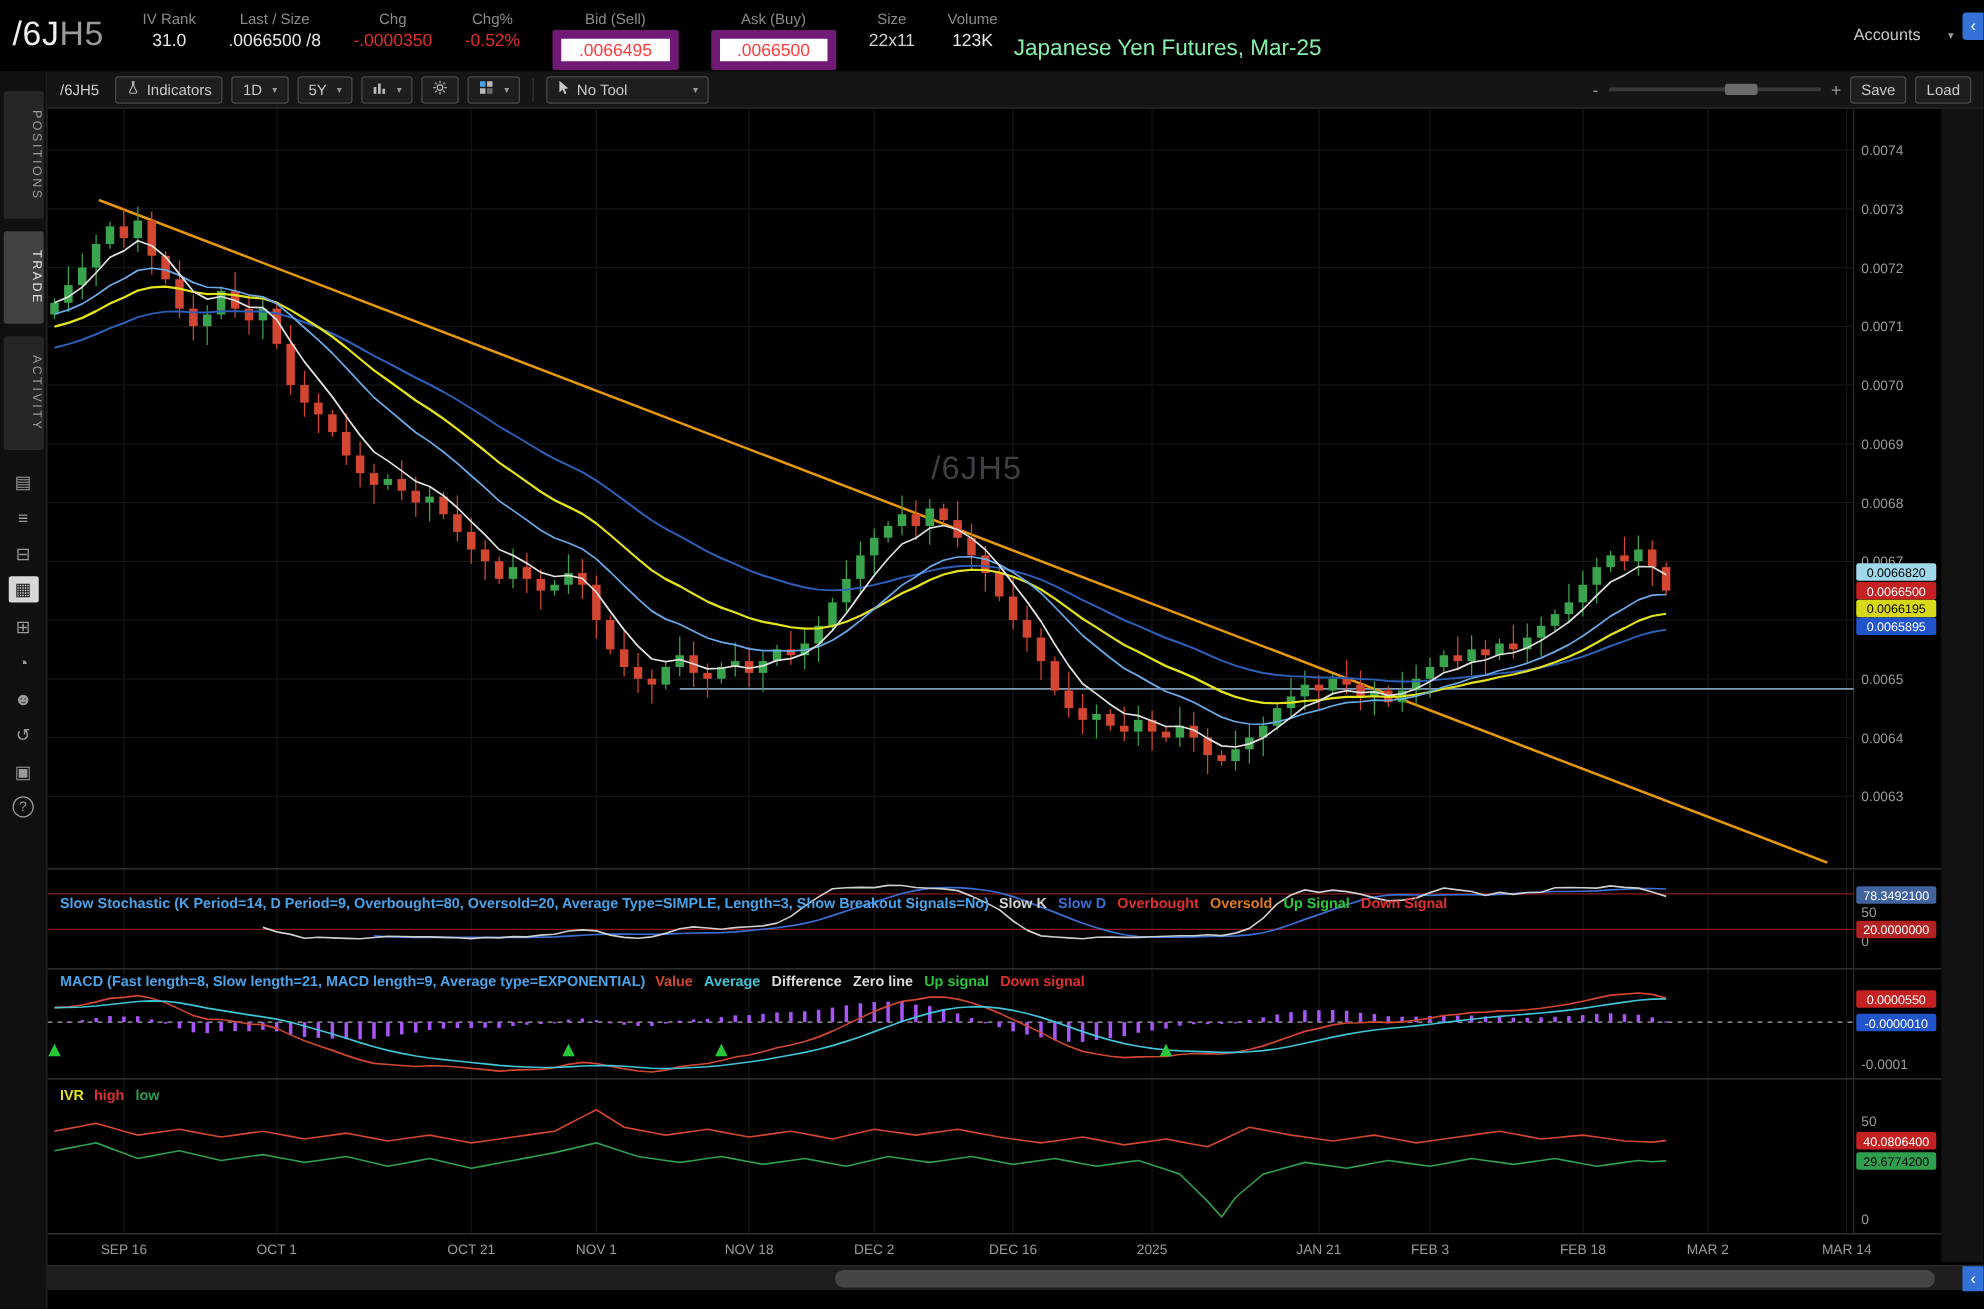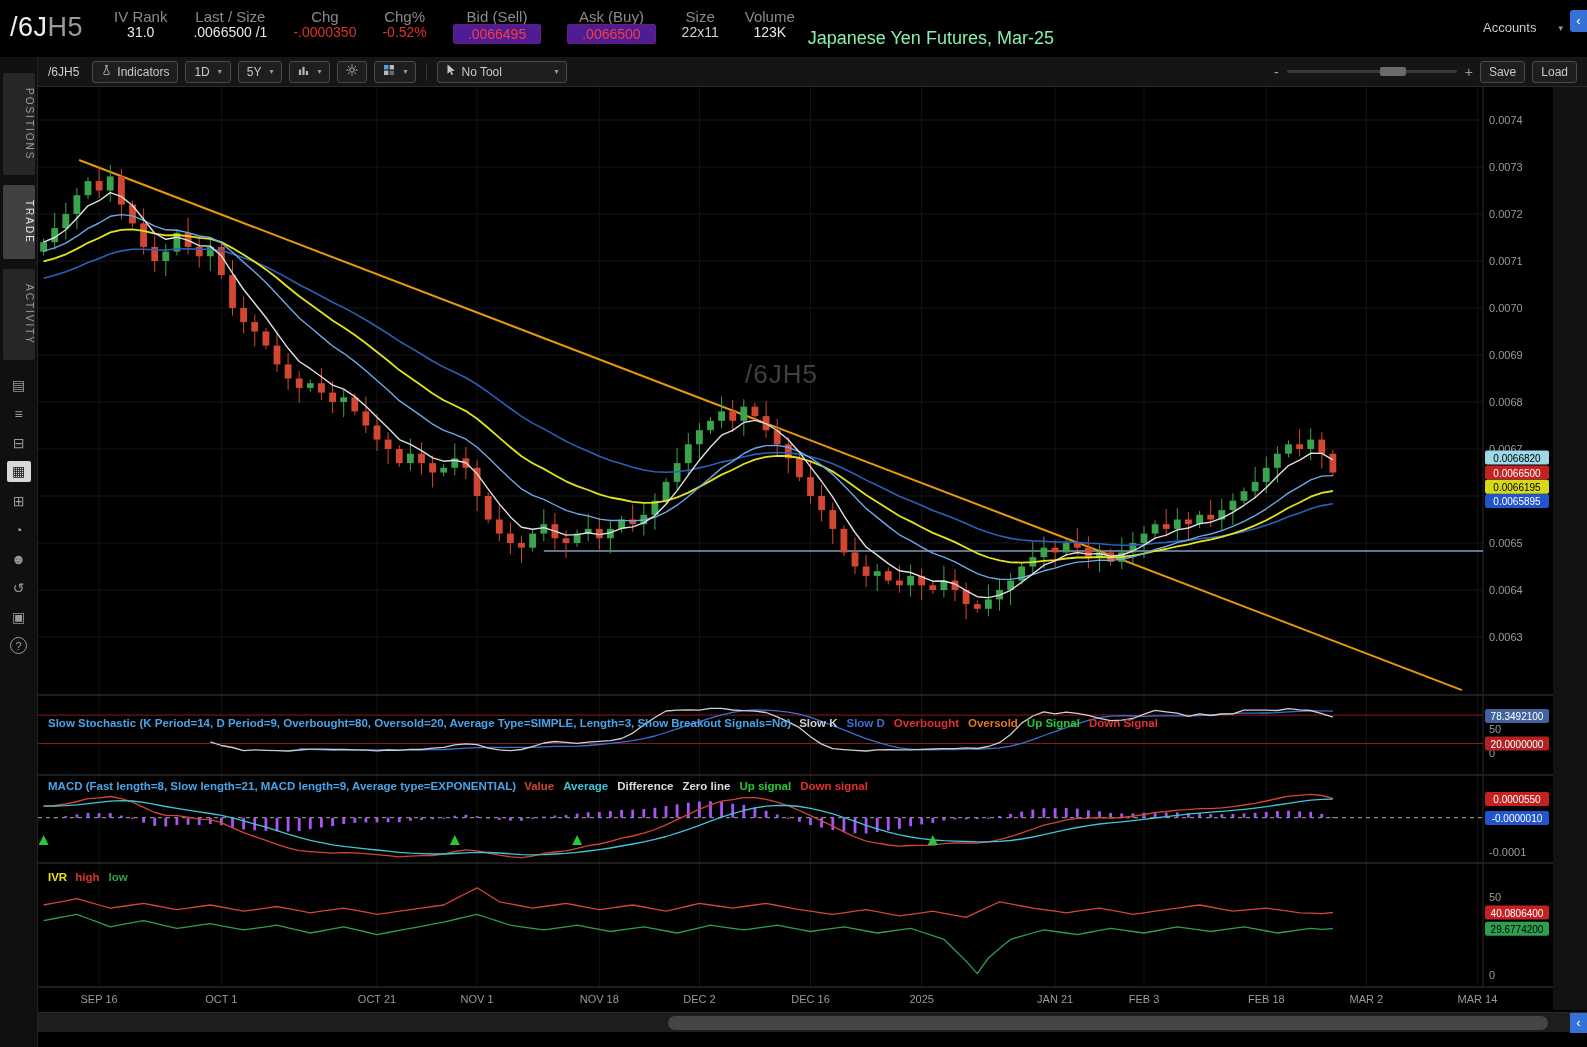--- a/index.html
+++ b/index.html
@@ -7,26 +7,26 @@
     font-family:"Liberation Sans", sans-serif; }
   .app { position:relative; width:1587px; height:1047px; background:#000; color:#ddd; }
 
   
   .header { position:absolute; top:0; left:0; right:0; height:57px; background:#000;
     display:flex; align-items:flex-start; padding:4px 24px 0 10px; }
   .symbol { font-size:27px; color:#f0f0f0; margin-top:8px; letter-spacing:0.5px; white-space:nowrap; }
   .symbol .suffix { color:#9a9a9a; }
   .hfields { display:flex; margin-left:18px; }
   .hf { display:flex; flex-direction:column; align-items:center; margin:0 13px; }
-  .hlab { font-size:15px; color:#8a8a8a; height:17px; padding-top:4px; white-space:nowrap;text-align:right; }
+  .hlab { font-size:12px; color:#8a8a8a; height:17px; padding-top:4px; white-space:nowrap;text-align:right; }
   .hval { font-size:14px; margin-top:3px; white-space:nowrap; }
   .v-plain { color:#e8e8e8; }
   .v-dim { color:#cfcfcf; }
   .v-neg { color:#e03030; }
-  .v-box { color:#ff3b3b; border:1px solid #701a75; background:#4c1d95; padding:1px 14px;
+  .v-box { color:#ff3b3b; border:7px solid #701a75; background:#ffffff; padding:1px 14px;
     border-radius:2px; }
   .hdesc { font-size:18px; color:#86efac; margin-top:24px; margin-left:0; white-space:nowrap; }
   .accounts { margin-left:auto; margin-top:16px; font-size:13px; color:#c8c8c8; cursor:default;
     display:flex; align-items:center; gap:22px; }
   .accounts .caret { font-size:9px; color:#9a9a9a; }
   .collapse-btn { position:absolute; right:0; top:10px; width:17px; height:22px; background:#3572d8;
     color:#fff; font-size:13px; text-align:center; line-height:21px; border-radius:3px 0 0 3px; }
 
   
   .sidebar { position:absolute; left:0; top:57px; bottom:0; width:38px; background:#101010;
@@ -85,21 +85,21 @@
 
   <div class="header">
     <div class="symbol"><span>/6J</span><span class="suffix">H5</span></div>
     <div class="hfields" id="header-fields">
         <div class="hf">
           <div class="hlab">IV Rank</div>
           <div class="hval v-plain">31.0</div>
         </div>
         <div class="hf">
           <div class="hlab">Last / Size</div>
-          <div class="hval v-plain">.0066500 /1</div>
+          <div class="hval v-plain">.0066500 /8</div>
         </div>
         <div class="hf">
           <div class="hlab">Chg</div>
           <div class="hval v-neg">-.0000350</div>
         </div>
         <div class="hf">
           <div class="hlab">Chg%</div>
           <div class="hval v-neg">-0.52%</div>
         </div>
         <div class="hf">

